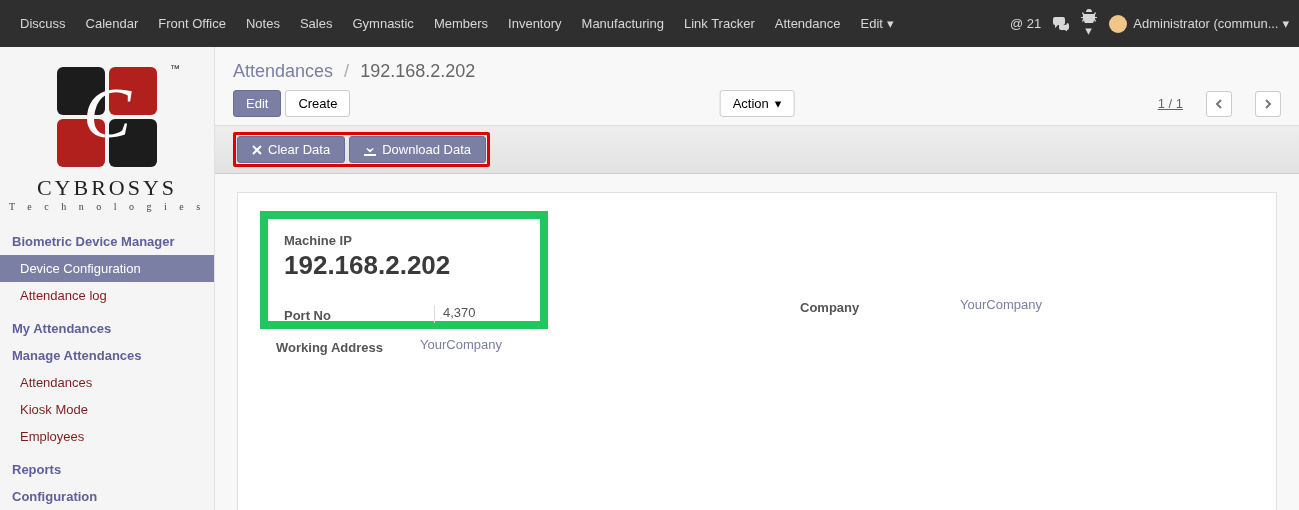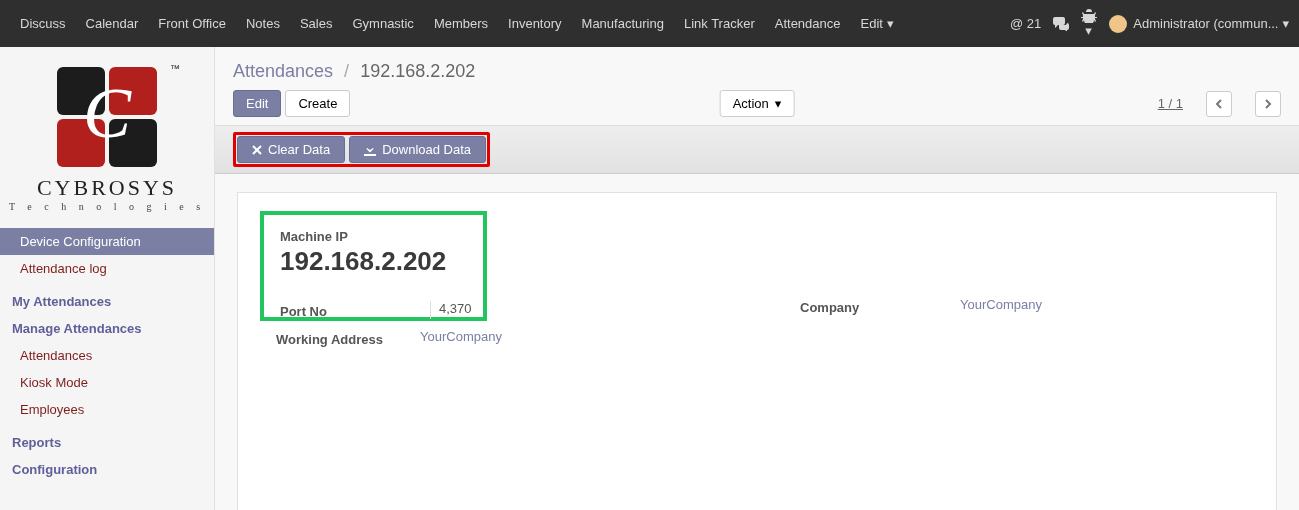--- a/index.html
+++ b/index.html
@@ -35,21 +35,21 @@
   .btn.primary { background:#7b7fa4; border-color:#6a6e96; color:#fff; }
   .btn + .btn { margin-left:4px; }
   .action-wrap { position:absolute; left:50%; transform:translateX(-50%); }
   .pager { position:absolute; right:18px; display:flex; align-items:center; gap:23px; color:#666;text-decoration:underline; }
   .pgbtn { border:1px solid #ccc; background:#fff; width:26px; height:26px; display:flex; align-items:center; justify-content:center; border-radius:3px; cursor:pointer; color:#666;}
   .statusbar { background: linear-gradient(#eee,#e2e2e2); border-top:1px solid #ddd; border-bottom:1px solid #ccc; padding:6px 18px; display:flex; gap:4px;align-items:center;}
   .statusbar .btn { background:#7b7fa4; color:#fff; border-color:#6a6e96; padding:5px 14px;}
   .hl-red { border:3px solid #e00000; padding:1px; display:inline-flex; border-radius:2px;}
   .sheet-wrap { padding: 18px 22px; }
   .sheet { background:#fff; border:1px solid #e0e0e0; padding:18px 22px 80px; position:relative; min-height:320px;}
-  .hl-red-box { border:4px solid #22c55e; padding:14px 16px 0 16px; width:227px;}
+  .hl-red-box { border:8px solid #22c55e; padding:14px 16px 0 16px; width:288px;}
   .lbl { font-weight:bold; color:#555; }
   .ip { font-size:26px; font-weight:bold; color:#3a3a3a; margin-top:2px; }
   .form-row { display:flex; margin-top:6px; }
   .form-col { display:flex; gap:10px; align-items:flex-start; }
   .form-lbl { font-weight:bold; color:#555; width:150px; padding-top:3px; }
   .form-val { color:#555; }
   .linkval { color:#7b7fa4; cursor:pointer; }
   .two-col { display:grid; grid-template-columns: 1fr 1fr; gap:40px; margin-top:8px;}
   svg { display:block; }
 </style>
@@ -102,20 +102,21 @@
           <div class="sq-r"></div>
           <div class="sq-r"></div>
           <div class="sq-k"></div>
         <div class="logo-c">C</div>
       </div>
       <div class="logo-txt">CYBROSYS</div>
       <div class="logo-sub">T e c h n o l o g i e s</div>
     </div>
 
     <div class="side-block">
+      <div class="side-section">Biometric Device Manager</div>
       <div class="side-link active">Device Configuration</div>
       <div class="side-link">Attendance log</div>
     </div>
 
     <div class="side-block">
       <div class="side-section">My Attendances</div>
       <div class="side-section">Manage Attendances</div>
       <div class="side-link">Attendances</div>
       <div class="side-link">Kiosk Mode</div>
       <div class="side-link">Employees</div>

